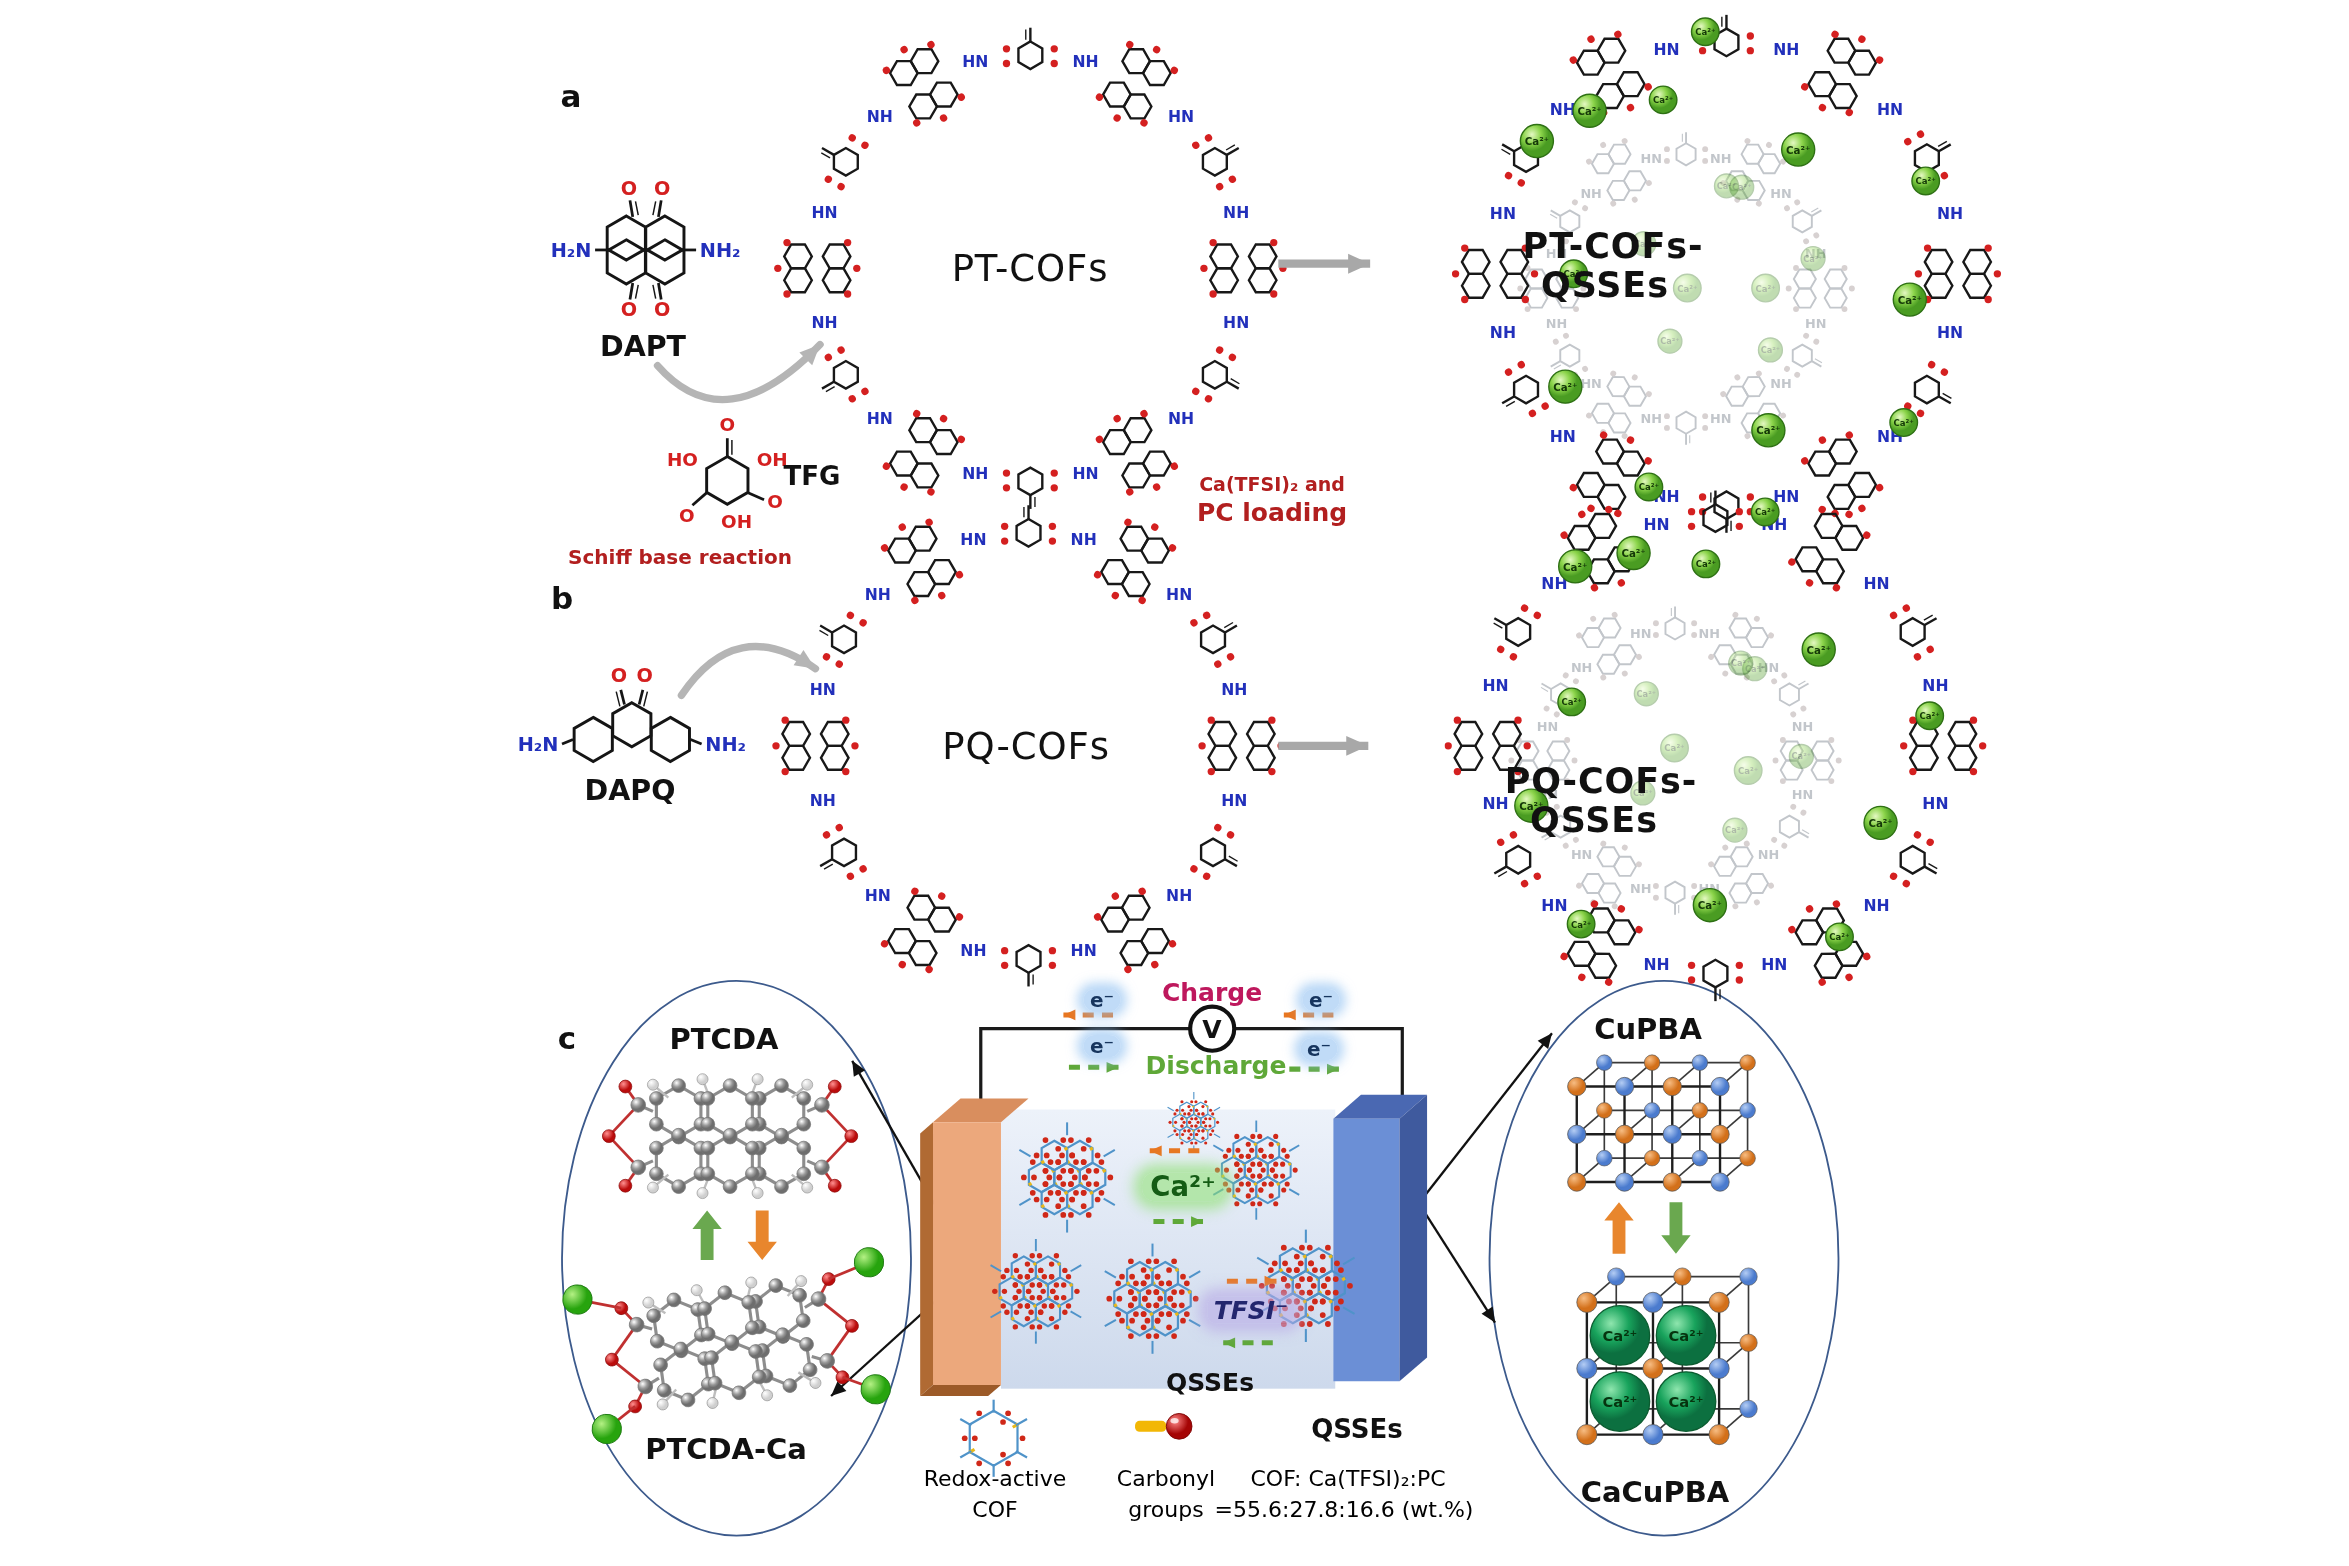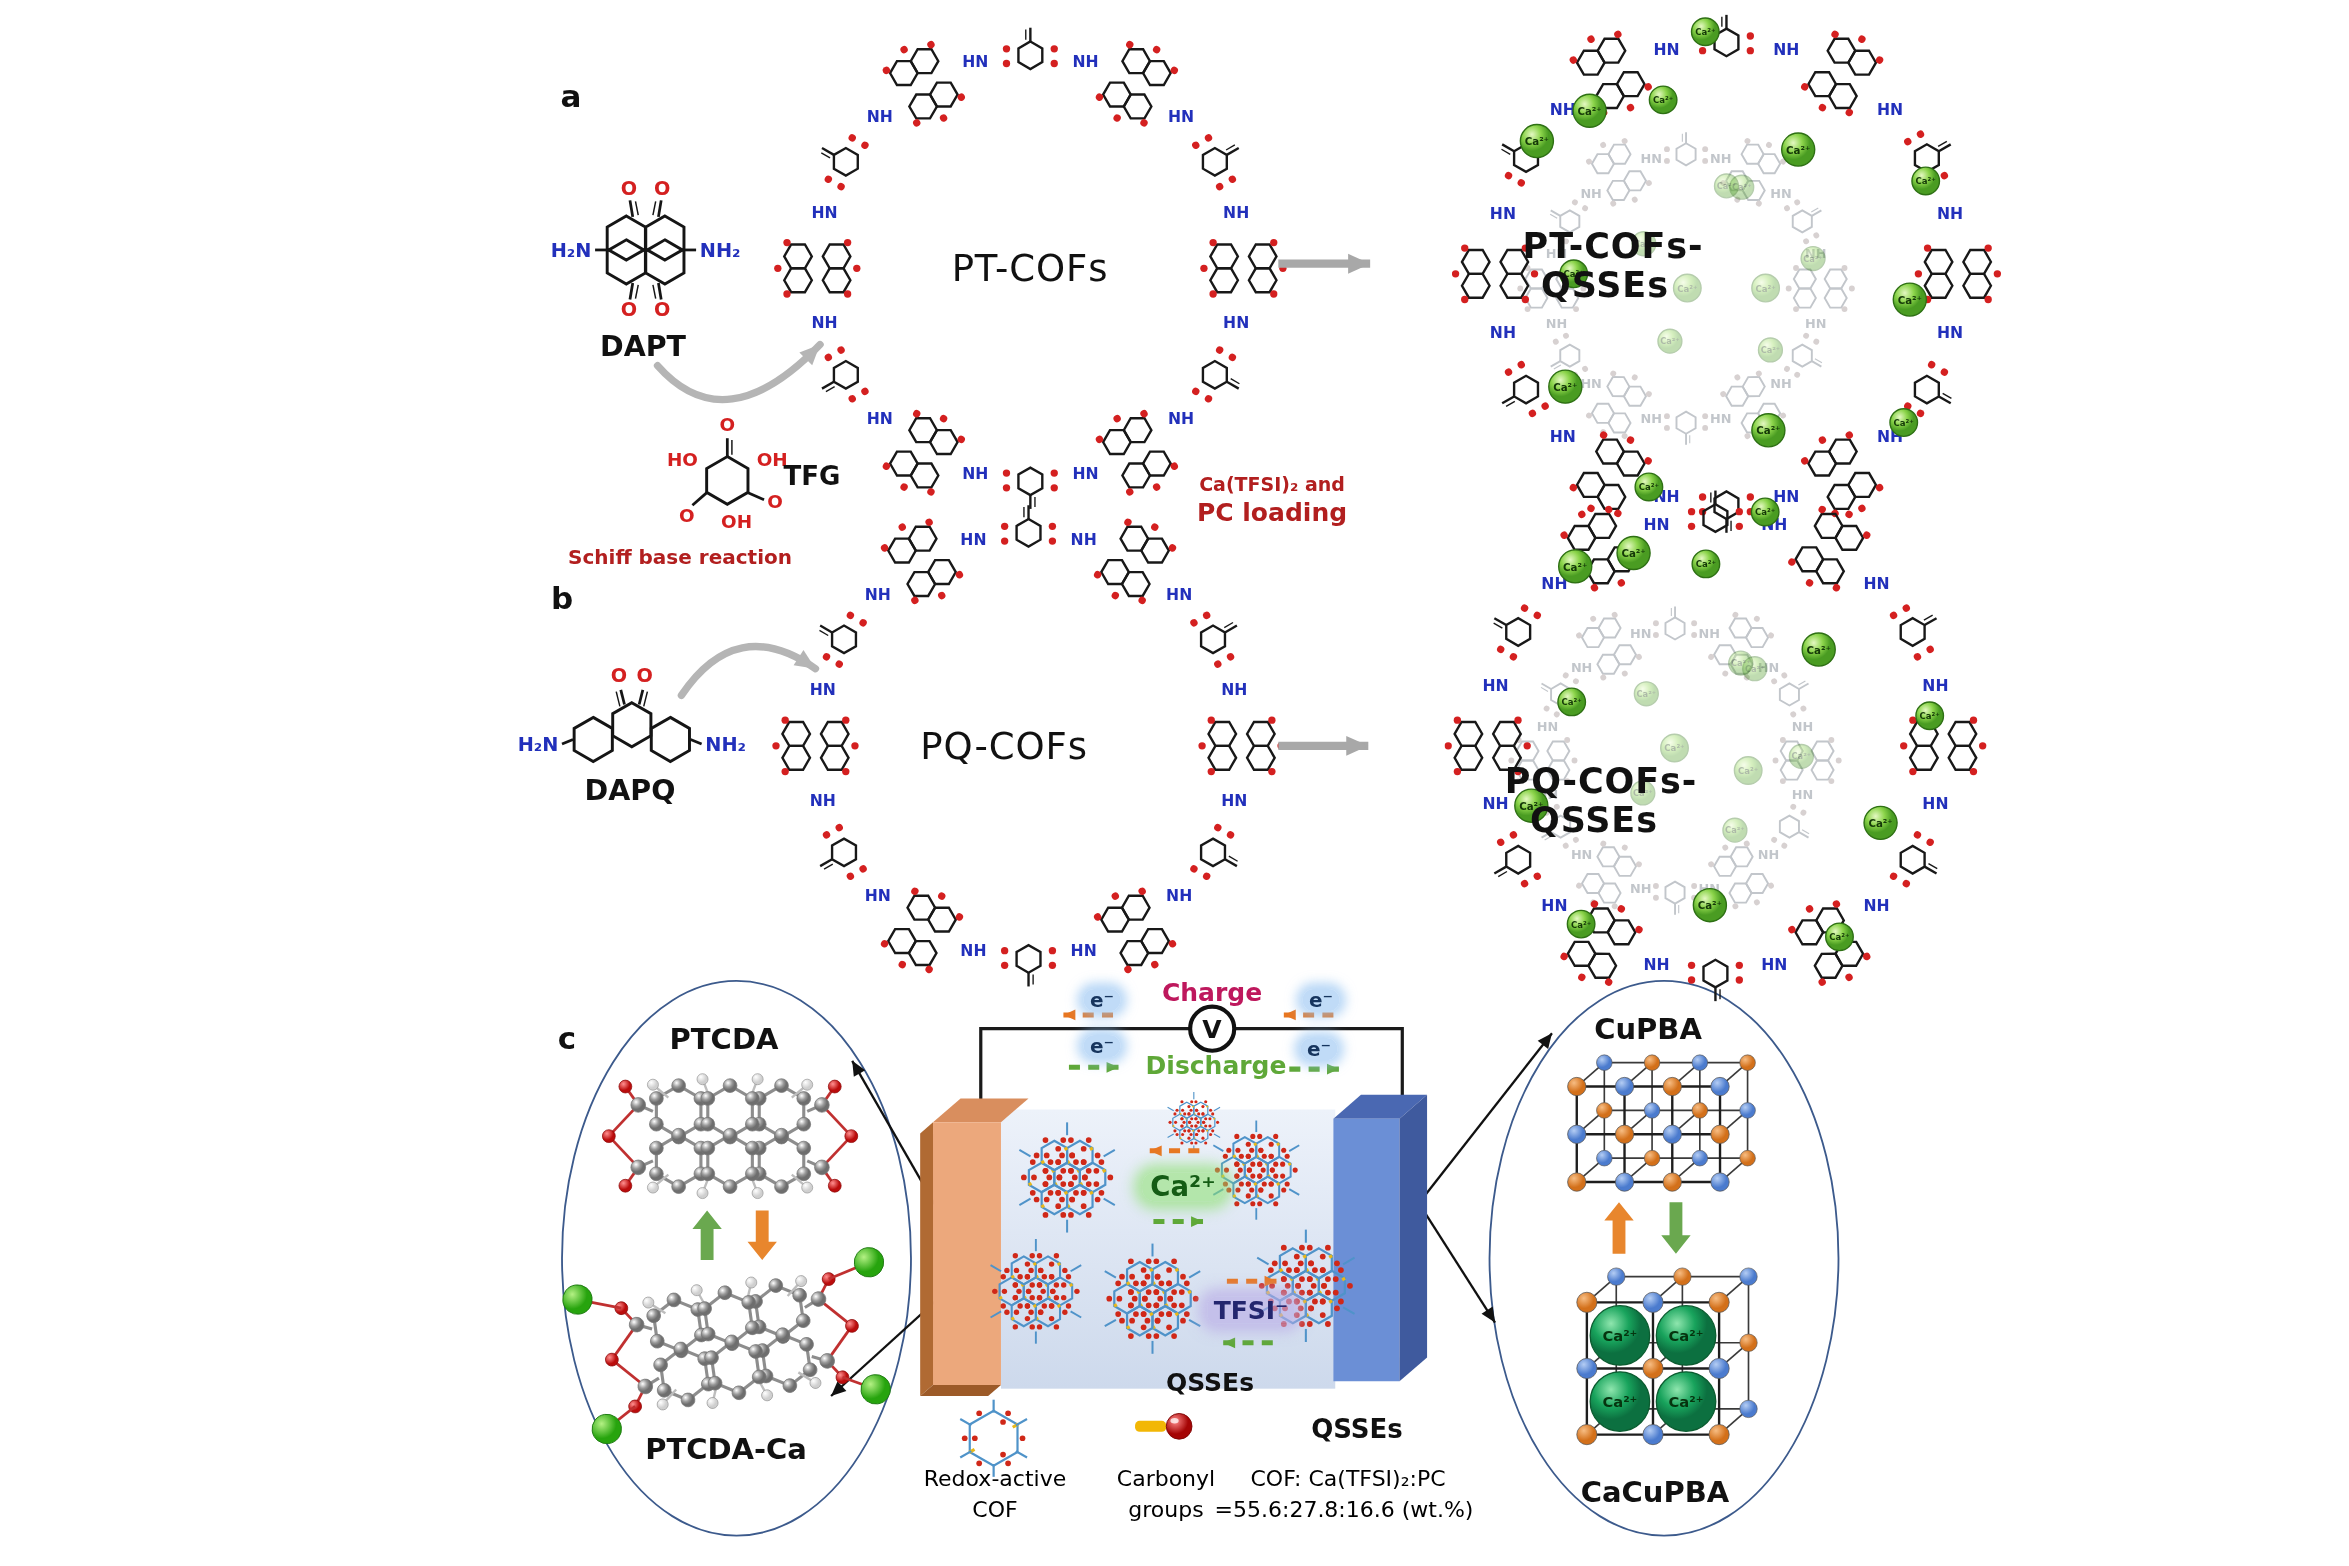--- a/index.html
+++ b/index.html
@@ -14,21 +14,21 @@
   .red-note{font-size:20px;font-weight:bold;color:#b21f1f;}
   .charge{font-size:25px;font-weight:bold;color:#be185d;}
   .discharge{font-size:25px;font-weight:bold;color:#5fa838;}
   .vlabel{font-size:25px;font-weight:bold;color:#111;}
   .etext{font-size:20px;font-weight:bold;color:#17355e;}
   .eglow{display:inline-block;padding:0.9px 6.4px;border-radius:13px;background:rgba(140,190,240,.55);
          box-shadow:0 0 11px 6.4px rgba(140,190,240,.62);}
   .glow-g{display:inline-block;padding:0.9px 8.3px;border-radius:13px;background:rgba(140,225,110,.55);
           box-shadow:0 0 13px 8.3px rgba(140,225,110,.62);font-size:27.5px;font-weight:bold;color:#155c15;}
   .glow-p{display:inline-block;padding:0.9px 6.4px;border-radius:9.2px;background:rgba(185,172,230,.62);
-          box-shadow:0 0 13px 8.3px rgba(185,172,230,.68);font-size:25px;font-weight:bold;color:#23266e;}
+          box-shadow:0 0 13px 8.3px rgba(185,172,230,.68);font-size:25px;font-weight:bold;color:#23266e;font-style:italic;}
   .legend-t{font-size:22px;color:#000000;}
   .legend-h{font-size:26px;font-weight:bold;color:#111;}
   .qsses-mid{font-size:25px;font-weight:bold;color:#111;}
 </style>
 </head>
 <body>
 
 <div class="canvas">
 
   <svg id="art" width="2350" height="1567" viewBox="0 0 2559 1706">
@@ -2098,21 +2098,21 @@
   <div class="lbl mol-name" style="left:643px;top:347px">DAPT</div>
   <div class="lbl mol-name" style="left:812px;top:476px;font-size:26px">TFG</div>
   <div class="lbl red-note" style="left:680px;top:557px">Schiff base reaction</div>
   <div class="lbl ring-name" style="left:1030px;top:268px">PT-COFs</div>
   <div class="lbl qsse-name" style="left:1613px;top:246px">PT-COFs-</div>
   <div class="lbl qsse-name" style="left:1605px;top:285px">QSSEs</div>
   <div class="lbl red-note" style="left:1272px;top:484px;font-size:19px">Ca(TFSI)₂ and</div>
   <div class="lbl red-note" style="left:1272px;top:512px;font-size:25px">PC loading</div>
 
   <div class="lbl mol-name" style="left:630px;top:791px">DAPQ</div>
-  <div class="lbl ring-name" style="left:1004px;top:746px">PQ-COFs</div>
+  <div class="lbl ring-name" style="left:1026px;top:746px">PQ-COFs</div>
   <div class="lbl qsse-name" style="left:1601px;top:781px">PQ-COFs-</div>
   <div class="lbl qsse-name" style="left:1594px;top:820px">QSSEs</div>
 
   <div class="lbl mol-name" style="left:724px;top:1039px;font-size:29px">PTCDA</div>
   <div class="lbl mol-name" style="left:726px;top:1449px;font-size:29px">PTCDA-Ca</div>
   <div class="lbl mol-name" style="left:1648px;top:1029px;font-size:29px">CuPBA</div>
   <div class="lbl mol-name" style="left:1655px;top:1492px;font-size:29px">CaCuPBA</div>
 
   <div class="lbl charge" style="left:1212px;top:992px">Charge</div>
   <div class="lbl discharge" style="left:1216px;top:1065px">Discharge</div>

